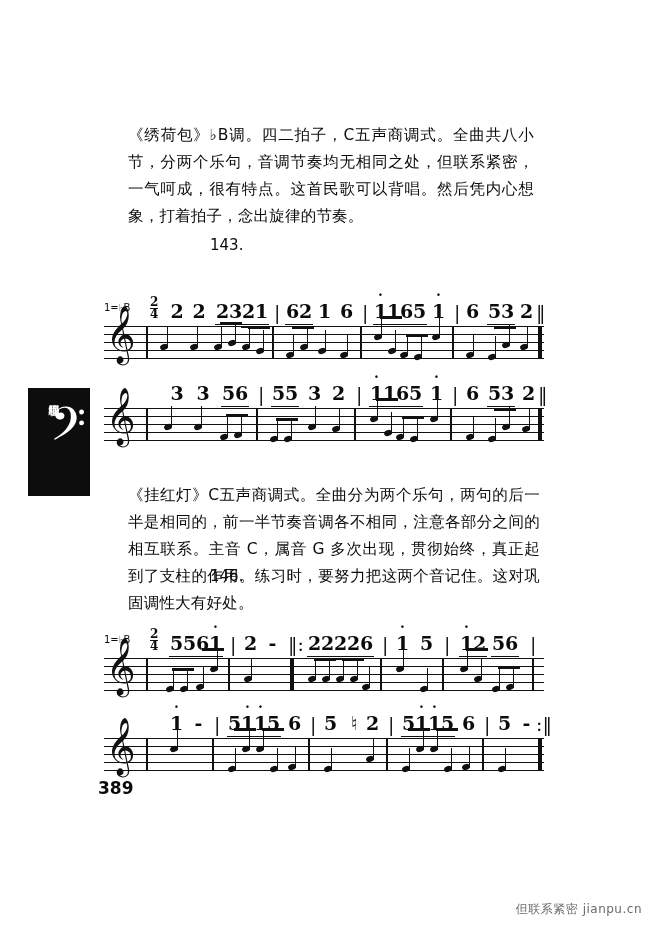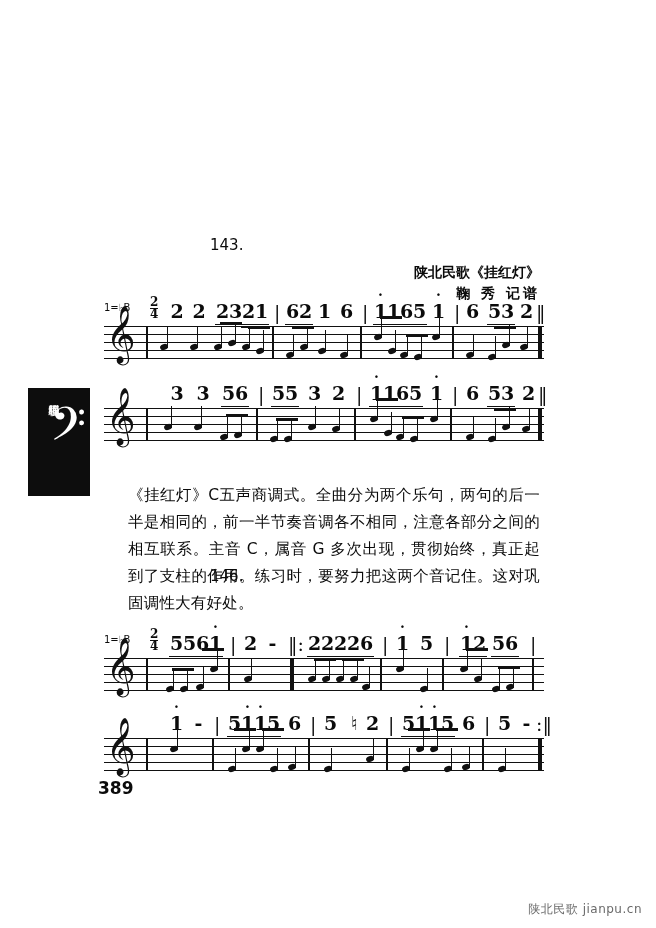--- a/index.html
+++ b/index.html
@@ -263,27 +263,24 @@
 </head>
 <body>
 
 <div class="page">
 
   <div class="side-tab">
     <div class="tab-text">怎样练视唱</div>
     <div class="bass-clef">𝄢</div>
   </div>
 
+  <div class="para" id="para1">《绣荷包》♭B调。四二拍子，C五声商调式。全曲共八小节，分两个乐句，音调节奏均无相同之处，但联系紧密，一气呵成，很有特点。这首民歌可以背唱。然后凭内心想象，打着拍子，念出旋律的节奏。</div>
 
   <div class="ex-num" id="exnum1">143.</div>
 
-  <div class="attrib" id="attrib1">
-    <div>陕北民歌《挂红灯》</div>
-    <div class="line2">鞠 秀 记谱</div>
-  </div>
 
   <div class="system" style="top:300px;">
     <div class="numrow">
       <span class="keysig">1=♭B</span>
       <span class="meter" style="left:46px;">
         <span class="num">2</span><span class="den">4</span>
       </span>
       <span class="tok" style="left:66px;width:14px;">2</span>
       <span class="tok" style="left:88px;width:14px;">2</span>
       <span class="tok beam" style="left:112px;width:13px;">2</span>
@@ -600,15 +597,15 @@
         <div class="stem" style="left:347px;top:10px;"></div>
       <div class="beamline" style="left:332px;top:-10px;width:22px;"></div>
       <div class="note" style="left:358px;top:26px;"></div>
         <div class="stem" style="left:365px;top:8px;"></div>
       <div class="note" style="left:394px;top:28px;"></div>
         <div class="stem" style="left:401px;top:10px;"></div>
     </div>
   </div>
 
   <div id="pagenum">389</div>
-  <div id="watermark">陕北民歌 jianpu.cn</div>
+  <div id="watermark">但联系紧密 jianpu.cn</div>
 
 </div>
 
 </body></html>

